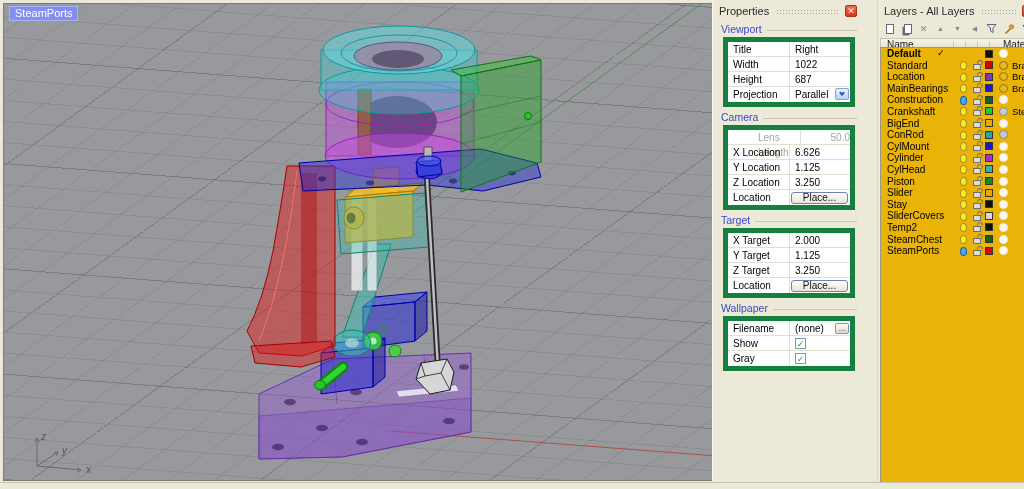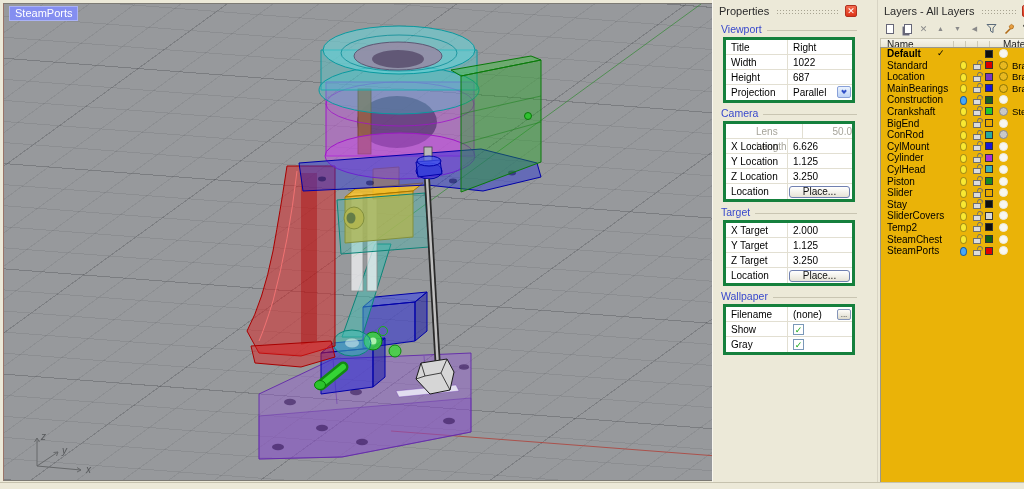--- a/index.html
+++ b/index.html
@@ -35,21 +35,21 @@
     width:12px; height:12px; background:linear-gradient(#f36a4e,#dd3318);
     border:1px solid #b03020; border-radius:2px; color:#fff; font-size:9px;
     line-height:10px; text-align:center; font-weight:bold; cursor:default;
   }
 
   
   .props { left:712px; width:149px; border-left:1px solid #f8f6ee; }
   .shead { display:flex; align-items:center; margin:4px 4px 2px 8px; }
   .shead .sh-text { color:#3848cc; font-size:10.5px; white-space:nowrap; }
   .shead .sline { flex:1; height:1px; background:#c9c5b2; margin-left:5px; margin-top:2px; }
-  .ptable { background:#fff; border:3px solid #15803d; margin:1px 6px 2px 10px; }
+  .ptable { background:#fff; border:5px solid #15803d; margin:1px 6px 2px 10px; }
   .prow { display:flex; align-items:center; height:15px; border-bottom:1px solid #e2dfd2; font-size:10px; color:#000; position:relative; }
   .prow:last-child { border-bottom:none; }
   .plabel { width:62px; padding-left:5px; border-right:1px solid #e2dfd2; height:100%; line-height:15px; }
   .pval { flex:1; padding-left:5px; line-height:15px; }
   .prow.disabled .plabel, .prow.disabled .pval { color:#a6a49a;margin-left:25px; }
   .combo { position:absolute; right:1px; top:1px; width:14px; height:12px;
     background:linear-gradient(#eaf2fd,#bcd2f6); border:1px solid #88a0d8; border-radius:2px;
     display:flex; align-items:center; justify-content:center; }
   .chev { width:4px; height:4px; border-right:2px solid #3050c8; border-bottom:2px solid #3050c8;
     transform:rotate(45deg); margin-top:-2px; }

